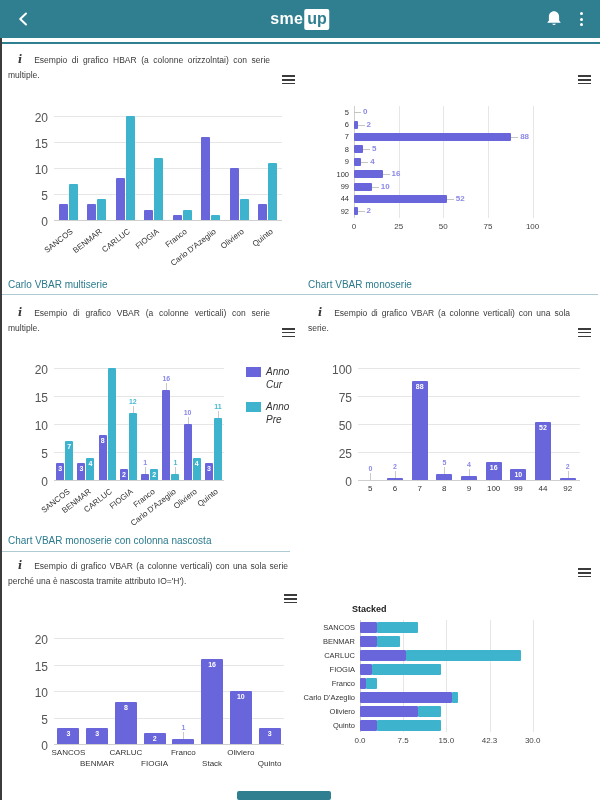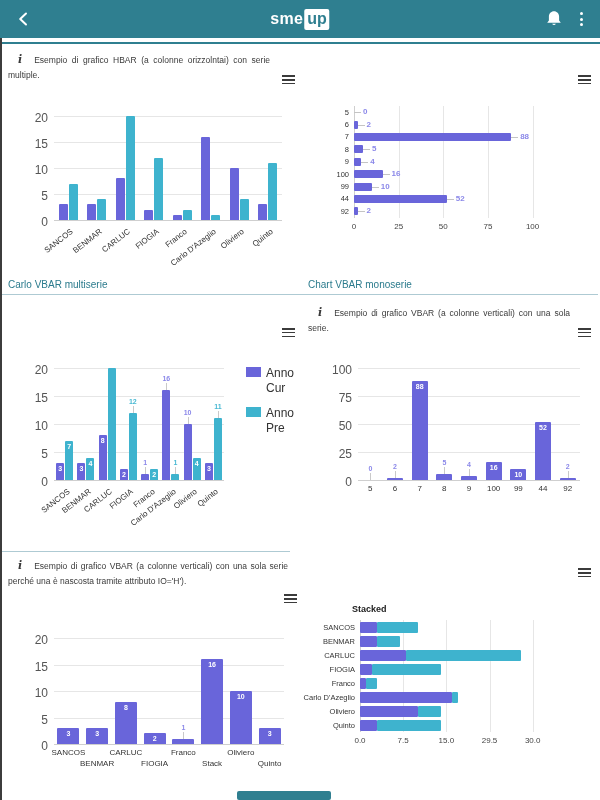--- a/index.html
+++ b/index.html
@@ -32,21 +32,21 @@
   .bar{position:absolute;bottom:0;border-radius:1px 1px 0 0;}
   .blab{position:absolute;font-size:7px;font-weight:700;text-align:center;}
   .blab.in{color:#fff;}
   .whisk{position:absolute;width:1px;height:7px;background:#c9c9c9;}
   .rlab{position:absolute;font-size:8px;color:#333;white-space:nowrap;
         transform:translateX(-100%) rotate(-38deg);transform-origin:100% 50%;}
   .clab{position:absolute;font-size:8px;color:#333;text-align:center;}
   .legend{position:absolute;}
   .litem{display:flex;gap:5px;margin-bottom:10px;}
   .swatch{width:15px;height:10px;margin-top:1px;flex:none;}
-  .ltext{font-size:12px;color:#333;width:30px;line-height:1.25;}
+  .ltext{font-size:10px;color:#333;width:30px;line-height:1.25;font-style:italic;}
   .hrow{position:absolute;left:0;width:100%;}
   .hrowlab{position:absolute;right:100%;margin-right:5px;font-size:7.5px;color:#333;white-space:nowrap;}
   .hbarfill{position:absolute;border-radius:1px;}
   .vgrid{position:absolute;width:1px;background:#e6e6e6;top:0;}
   .vgrid.axis{background:#cfcfcf;}
   .hleader{position:absolute;height:1px;background:#c4c4c4;}
   .hval{position:absolute;font-size:8px;font-weight:600;}
   .xtick{position:absolute;font-size:8px;color:#444;text-align:center;width:30px;}
   .stitle{position:absolute;font-size:9px;font-weight:700;color:#222;}
   .home-ind{position:absolute;left:237px;top:791px;width:94px;height:9px;border-radius:2px;cursor:pointer;}
@@ -190,20 +190,23 @@
           <div class="hleader" style="left: 3.57143px; width: 7px; top: 6.2px;"></div>
           <div class="hval" style="left: 12.5714px; top: 1.2px; color: rgb(139, 136, 233);">2</div>
         </div>
       </div>
     </div>
 
   <div class="sec-title" id="sec2l" style="left: 8px; top: 279px; color: rgb(43, 123, 141);">Carlo VBAR multiserie</div>
   <div class="sec-title" id="sec2r" style="left: 308px; top: 279px; color: rgb(43, 123, 141);">Chart VBAR monoserie</div>
   <div class="sec-divider" style="left:2px;top:294px;width:596px;"></div>
 
+  <div class="desc" style="left:8px;top:305px;width:262px;">
+    <span class="ii">i</span><span>Esempio di grafico VBAR (a colonne verticali) con serie multiple.</span>
+  </div>
   <div class="burger" style="left:282px;top:328px;"></div>
   <div class="chart" id="c2" style="left:18px;top:352px;width:280px;height:170px;">
       <div class="plot" style="left: 36px; top: 16px; width: 170px; height: 112px;">
         <div class="grid axis" style="top: 112px;"></div>
         <div class="ytick" style="top: 107px;">0</div>
         <div class="grid" style="top: 84px;"></div>
         <div class="ytick" style="top: 79px;">5</div>
         <div class="grid" style="top: 56px;"></div>
         <div class="ytick" style="top: 51px;">10</div>
         <div class="grid" style="top: 28px;"></div>
@@ -311,20 +314,21 @@
         <div class="bar" style="left: 177px; width: 16px; height: 58.24px; background: rgb(105, 101, 218);"></div>
         <div class="blab in" style="left: 177px; width: 16px; bottom: 49.24px;">52</div>
         <div class="clab" style="left: 165px; width: 40px; top: 116px;">44</div>
         <div class="bar" style="left: 201.667px; width: 16px; height: 2.24px; background: rgb(105, 101, 218);"></div>
         <div class="whisk" style="left: 209.667px; bottom: 2.24px;"></div>
         <div class="blab" style="left: 197.667px; width: 24px; bottom: 10.24px; color: rgb(139, 136, 233);">2</div>
         <div class="clab" style="left: 189.667px; width: 40px; top: 116px;">92</div>
       </div>
     </div>
 
+  <div class="sec-title" id="sec3l" style="left: 8px; top: 535px; color: rgb(43, 123, 141);">Chart VBAR monoserie con colonna nascosta</div>
   <div class="sec-divider" style="left:2px;top:551px;width:288px;"></div>
 
   <div class="desc" style="left:8px;top:558px;width:280px;">
     <span class="ii">i</span><span>Esempio di grafico VBAR (a colonne verticali) con una sola serie perché una è nascosta tramite attributo IO='H').</span>
   </div>
   <div class="burger" style="left:284px;top:594px;"></div>
   <div class="chart" id="c4" style="left:18px;top:608px;width:276px;height:172px;">
       <div class="plot" style="left: 36px; top: 30px; width: 230px; height: 106px;">
         <div class="grid axis" style="top: 106px;"></div>
         <div class="ytick" style="top: 101px;">0</div>
@@ -367,21 +371,21 @@
   <div class="burger" style="left:578px;top:568px;"></div>
   <div class="chart" id="c5" style="left:308px;top:604px;width:286px;height:156px;">
       <div class="plot" style="left: 52px; top: 16px; width: 240px; height: 128px;">
         <div class="vgrid axis" style="left: 0px; height: 112px;"></div>
         <div class="xtick" style="left: -15px; top: 116px;">0.0</div>
         <div class="vgrid" style="left: 43.1818px; height: 112px;"></div>
         <div class="xtick" style="left: 28.1818px; top: 116px;">7.5</div>
         <div class="vgrid" style="left: 86.3636px; height: 112px;"></div>
         <div class="xtick" style="left: 71.3636px; top: 116px;">15.0</div>
         <div class="vgrid" style="left: 129.545px; height: 112px;"></div>
-        <div class="xtick" style="left: 114.545px; top: 116px;">29.5</div>
+        <div class="xtick" style="left: 114.545px; top: 116px;">42.3</div>
         <div class="vgrid" style="left: 172.727px; height: 112px;"></div>
         <div class="xtick" style="left: 157.727px; top: 116px;">30.0</div>
         <div class="hrow" style="top: 0px; height: 14px;">
           <div class="hrowlab" style="top: 2.5px;">SANCOS</div>
           <div class="hbarfill" style="left: 0px; top: 1.5px; width: 17.2727px; height: 11px; background: rgb(105, 101, 218);"></div>
           <div class="hbarfill" style="left: 17.2727px; top: 1.5px; width: 40.303px; height: 11px; background: rgb(62, 179, 206);"></div>
         </div>
         <div class="hrow" style="top: 14px; height: 14px;">
           <div class="hrowlab" style="top: 2.5px;">BENMAR</div>
           <div class="hbarfill" style="left: 0px; top: 1.5px; width: 17.2727px; height: 11px; background: rgb(105, 101, 218);"></div>

